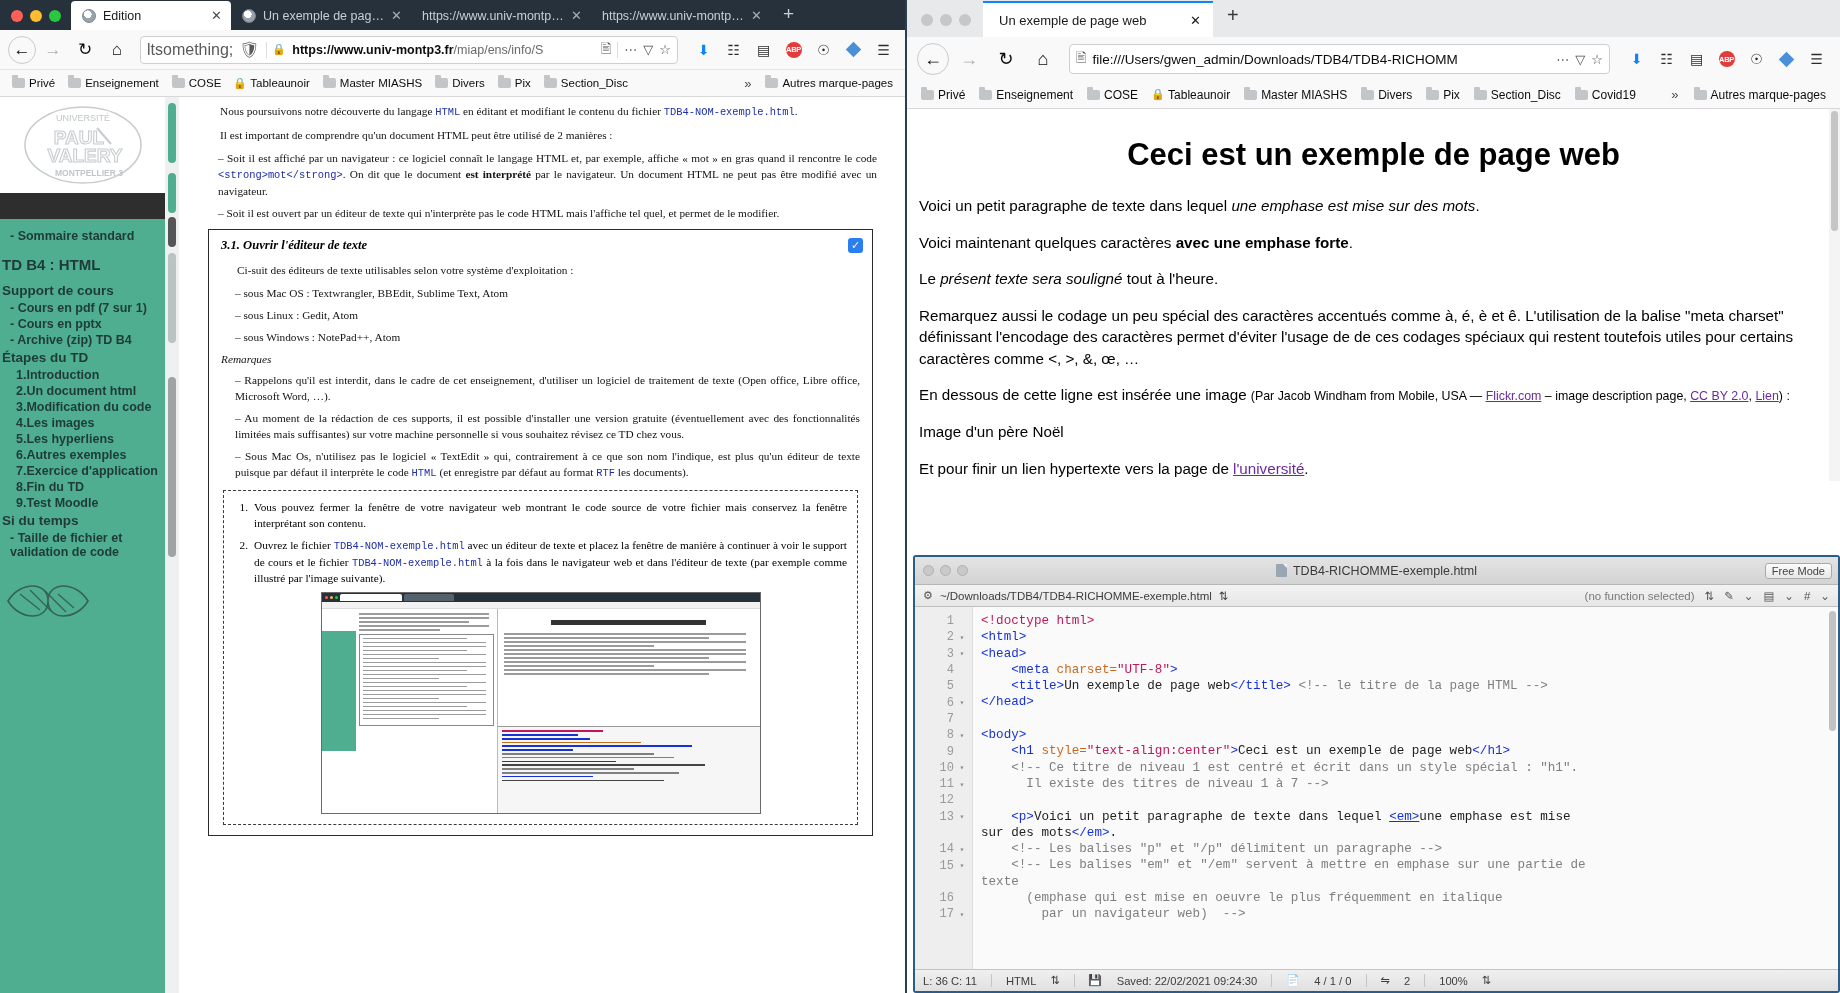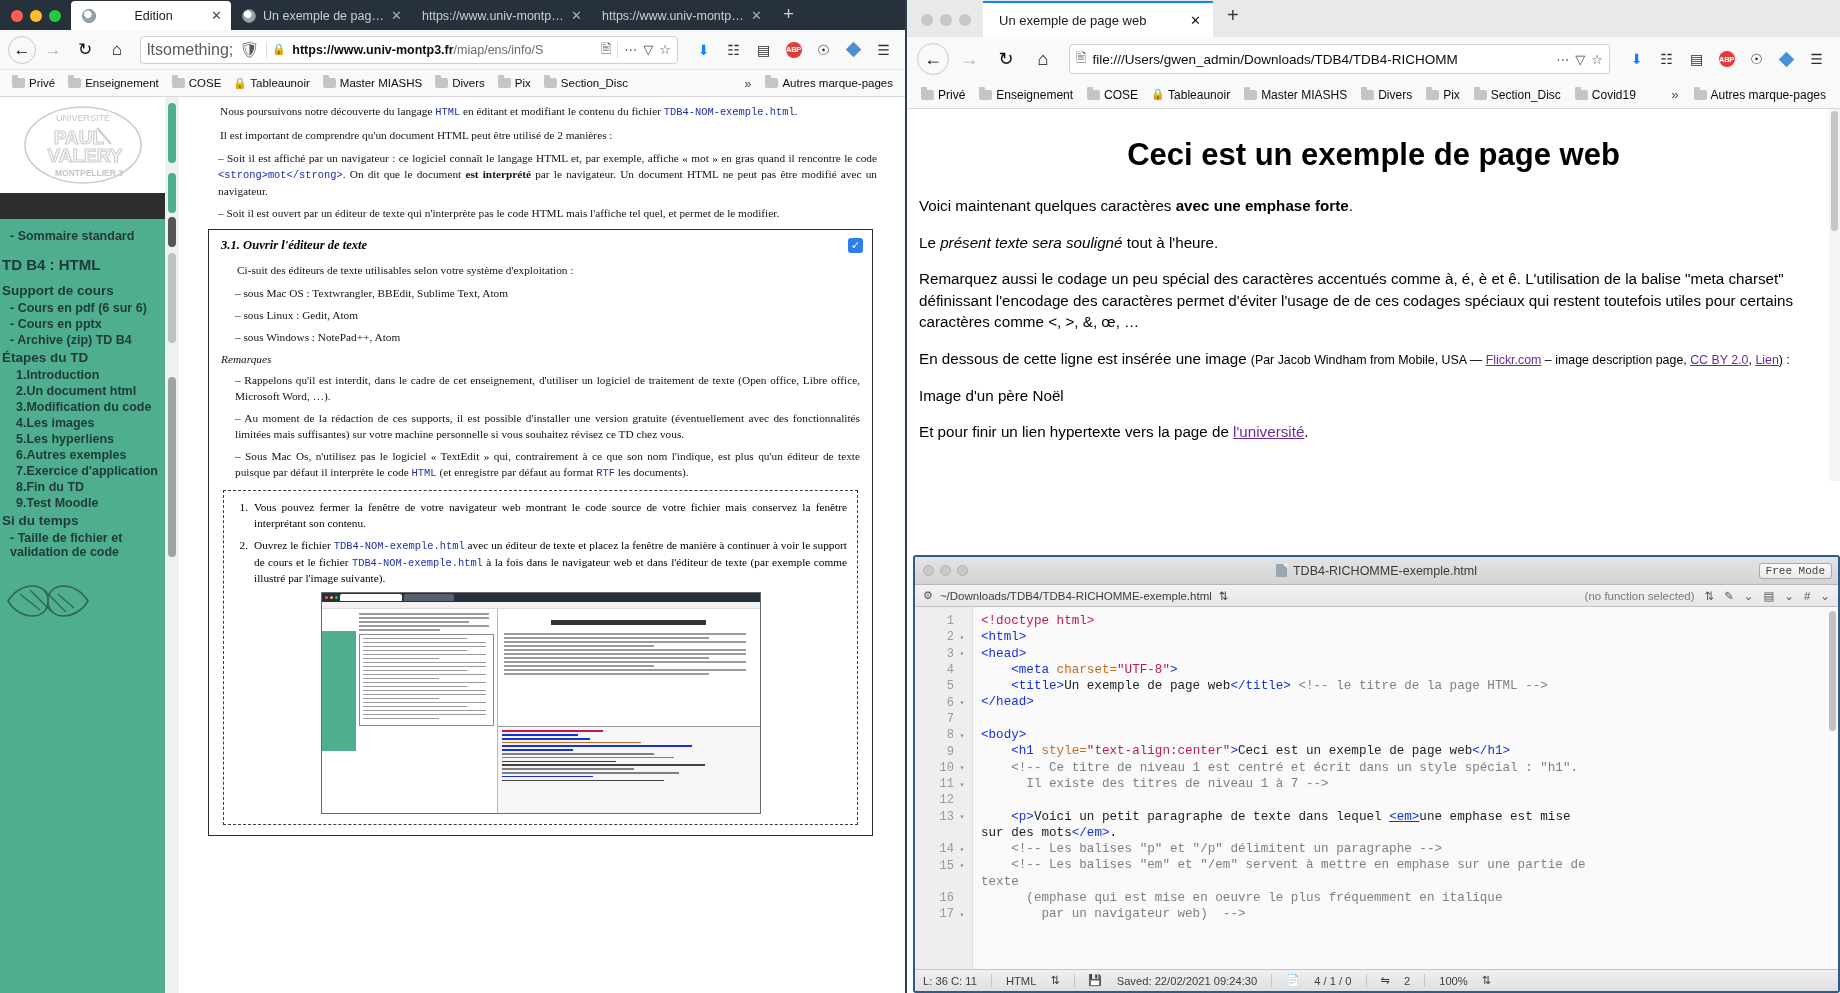--- a/index.html
+++ b/index.html
@@ -178,21 +178,21 @@
   }
   .ed-title { height: 28px; background: linear-gradient(#e4e4e4,#d3d3d3); display: flex; align-items: center;
      padding: 0 8px; position: relative; border-bottom: 1px solid #b6b6b6;}
   .ed-title .traffic { padding: 0; gap: 6px; }
   .ed-title .dot { width: 11px; height: 11px; background: #c9c9c9; border: 1px solid #b0b0b0; }
   .ed-title .tname { position: absolute; left: 0; right: 0; text-align: center; font-size: 12.5px; color: #3a3a3a;
      display: flex; align-items: center; justify-content: center; gap: 6px; }
   .doc-ic { width: 11px; height: 13px; background: #9aa6b2; border-radius: 1px; position: relative; }
   .doc-ic::after { content:""; position:absolute; top:0; right:0; border-top: 4px solid #f2f2f2; border-left: 4px solid transparent;}
   .ed-free { position: absolute; right: 6px; font-size: 11px; color: #444; border: 1px solid #aaa;
-     border-radius: 3px; padding: 1px 6px; background: linear-gradient(#fbfbfb,#e8e8e8); font-family: Liberation Mono, monospace;}
+     border-radius: 3px; padding: 1px 6px; background: linear-gradient(#fbfbfb,#e8e8e8);}
   .ed-pathbar { height: 22px; background: linear-gradient(#f3f3f3,#e6e6e6); border-bottom: 1px solid #c0c0c0;
      display: flex; align-items: center; padding: 0 8px; gap: 7px; font-size: 11.5px; color: #3d3d3d; }
   .ed-pathbar .gear { font-size: 11px; color: #555; }
   .ed-pathbar .spacer { flex: 1; }
   .ed-pathbar .rightgrp { display: flex; align-items: center; gap: 10px; color: #555; }
   .ed-funcsel { color: #7a7a7a; }
   .ed-code { flex: 1; display: flex; background: #fafafa; overflow: hidden; position: relative;}
   .gutter { width: 58px; background: #eeeeee; border-right: 1px solid #dcdcdc; padding-top: 6px;
      font-family: "Liberation Mono", monospace; font-size: 12px; color: #9a9a9a; }
   .gline { height: 16.3px; display: flex; align-items: center; justify-content: flex-end; padding-right: 6px; gap: 4px;}
@@ -220,21 +220,21 @@
 <div class="screen">
 
   <div class="ff-left">
 
     <div class="ff-tabbar">
       <div class="traffic">
         <span class="dot red"></span>
         <span class="dot yellow"></span>
         <span class="dot green"></span>
       </div>
-      <div class="tab active" style="min-width:160px;text-align:center;">
+      <div class="tab active" style="min-width:160px;">
         <span class="favicon"></span>
         <span class="tlabel">Edition</span>
         <span class="tclose">✕</span>
       </div>
       <div class="tab" style="min-width:170px;">
         <span class="favicon"></span>
         <span class="tlabel">Un exemple de page web</span>
         <span class="tclose">✕</span>
       </div>
       <div class="tab" style="min-width:150px;">
@@ -332,21 +332,21 @@
             <text x="72" y="58" font-size="19" text-anchor="middle" fill="none" stroke="#9aa3a8" stroke-width="1.1" font-family="Liberation Sans, sans-serif" font-weight="bold">VALERY</text>
             <text x="76" y="72" font-size="8.5" text-anchor="middle" fill="#8e979c" font-family="Liberation Sans, sans-serif" font-weight="bold">MONTPELLIER 3</text>
             <line x1="84" y1="24" x2="98" y2="40" stroke="#9aa3a8" stroke-width="2"></line>
           </svg>
         </div>
         <div class="uni-black"></div>
         <div class="uni-green">
           <div class="us-item">- Sommaire standard</div>
           <div class="us-head">TD B4 : HTML</div>
           <div class="us-sub">Support de cours</div>
-          <div class="us-dash">- Cours en pdf (6 sur 6)</div>
+          <div class="us-dash">- Cours en pdf (7 sur 1)</div>
           <div class="us-dash">- Cours en pptx</div>
           <div class="us-dash">- Archive (zip) TD B4</div>
           <div class="us-sub" style="padding-top:2px">Étapes du TD</div>
           <div class="us-li"><span class="num">1.</span><span>Introduction</span></div>
           <div class="us-li"><span class="num">2.</span><span>Un document html</span></div>
           <div class="us-li"><span class="num">3.</span><span>Modification du code</span></div>
           <div class="us-li"><span class="num">4.</span><span>Les images</span></div>
           <div class="us-li"><span class="num">5.</span><span>Les hyperliens</span></div>
           <div class="us-li"><span class="num">6.</span><span>Autres exemples</span></div>
           <div class="us-li"><span class="num">7.</span><span>Exercice d'application</span></div>
@@ -573,20 +573,21 @@
       <div style="flex:1"></div>
       <div class="chev">»</div>
       <div class="bm">
           <span class="folder-ic"></span>
           <span>Autres marque-pages</span>
         </div>
     </div>
 
     <div class="web-page">
       <h1>Ceci est un exemple de page web</h1>
+      <p><span>Voici un petit paragraphe de texte dans lequel </span><em>une emphase est mise sur des mots</em><span>.</span></p>
       <p><span>Voici maintenant quelques caractères </span><strong>avec une emphase forte</strong><span>.</span></p>
       <p><span>Le </span><em>présent texte sera souligné</em><span> tout à l'heure.</span></p>
       <p>Remarquez aussi le codage un peu spécial des caractères accentués comme à, é, è et ê. L'utilisation de la balise "meta charset" définissant l'encodage des caractères permet d'éviter l'usage de de ces codages spéciaux qui restent toutefois utiles pour certains caractères comme &lt;, &gt;, &amp;, œ, …</p>
       <p><span>En dessous de cette ligne est insérée une image </span><span class="small">(Par Jacob Windham from Mobile, USA — </span><a class="small" href="#">Flickr.com</a><span class="small"> – image description page, </span><a class="small" href="#">CC BY 2.0</a><span class="small">, </span><a class="small" href="#">Lien</a><span class="small">) :</span></p>
       <p>Image d'un père Noël</p>
       <p><span>Et pour finir un lien hypertexte vers la page de </span><a href="#">l'université</a><span>.</span></p>
     </div>
 
     <div class="vscroll-right">
       <div class="th"></div>

